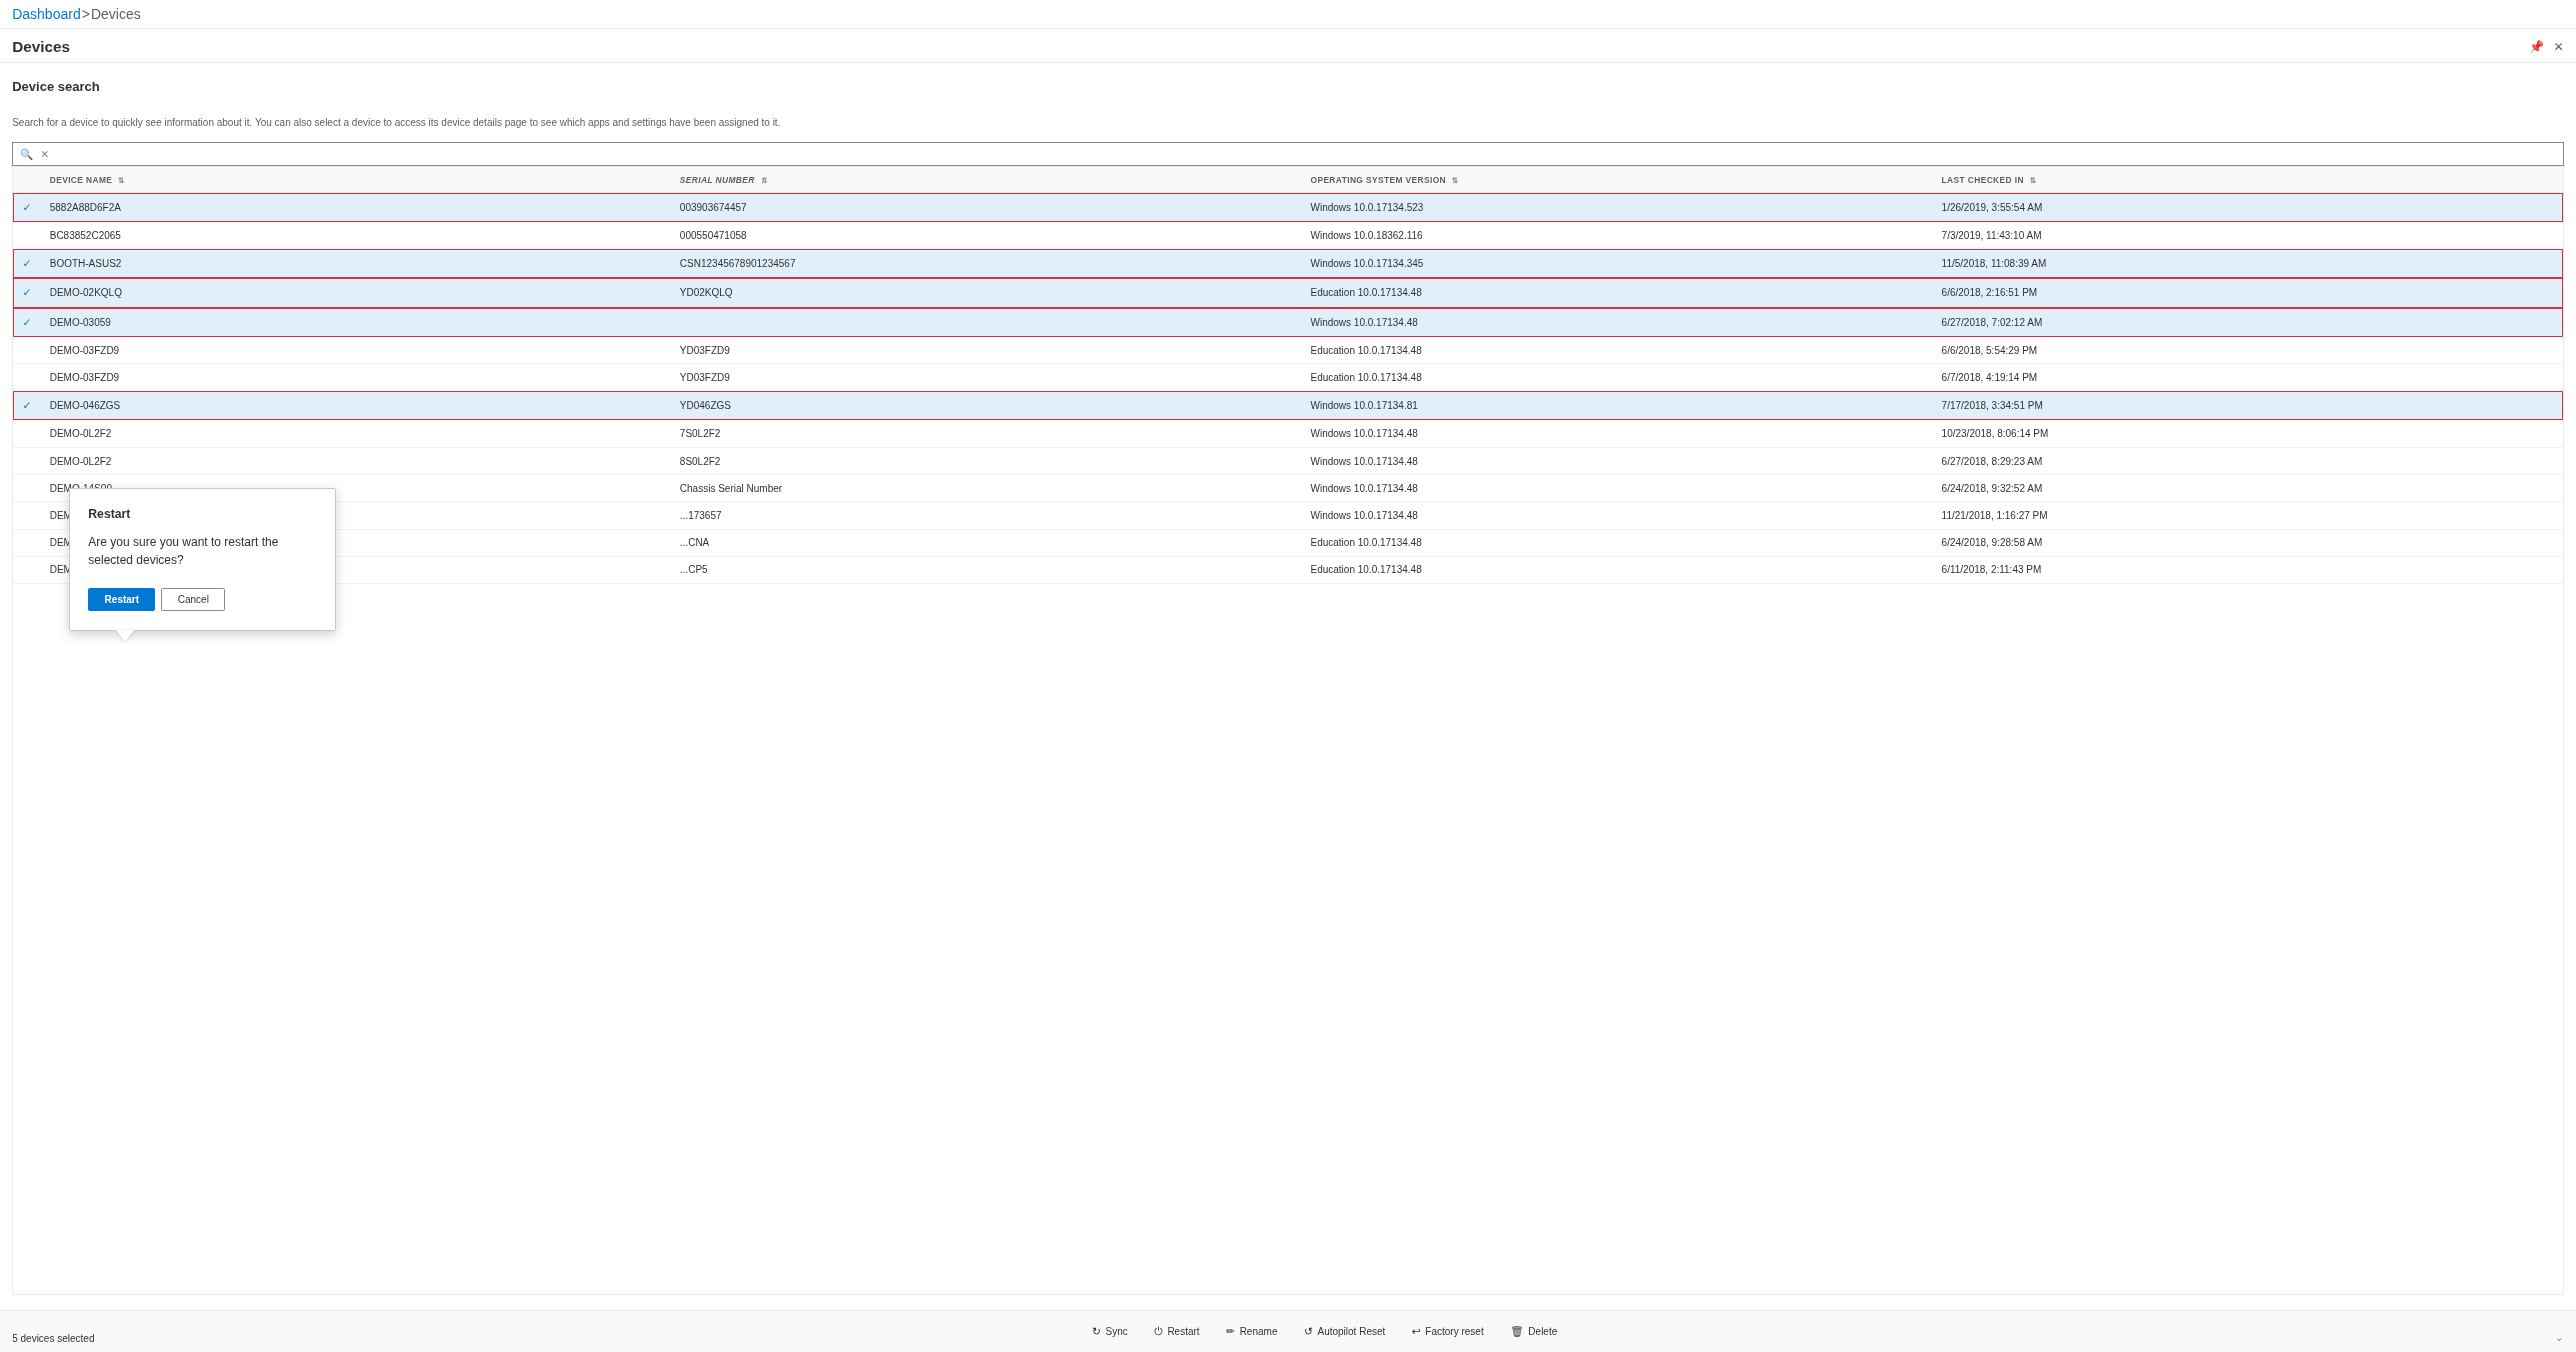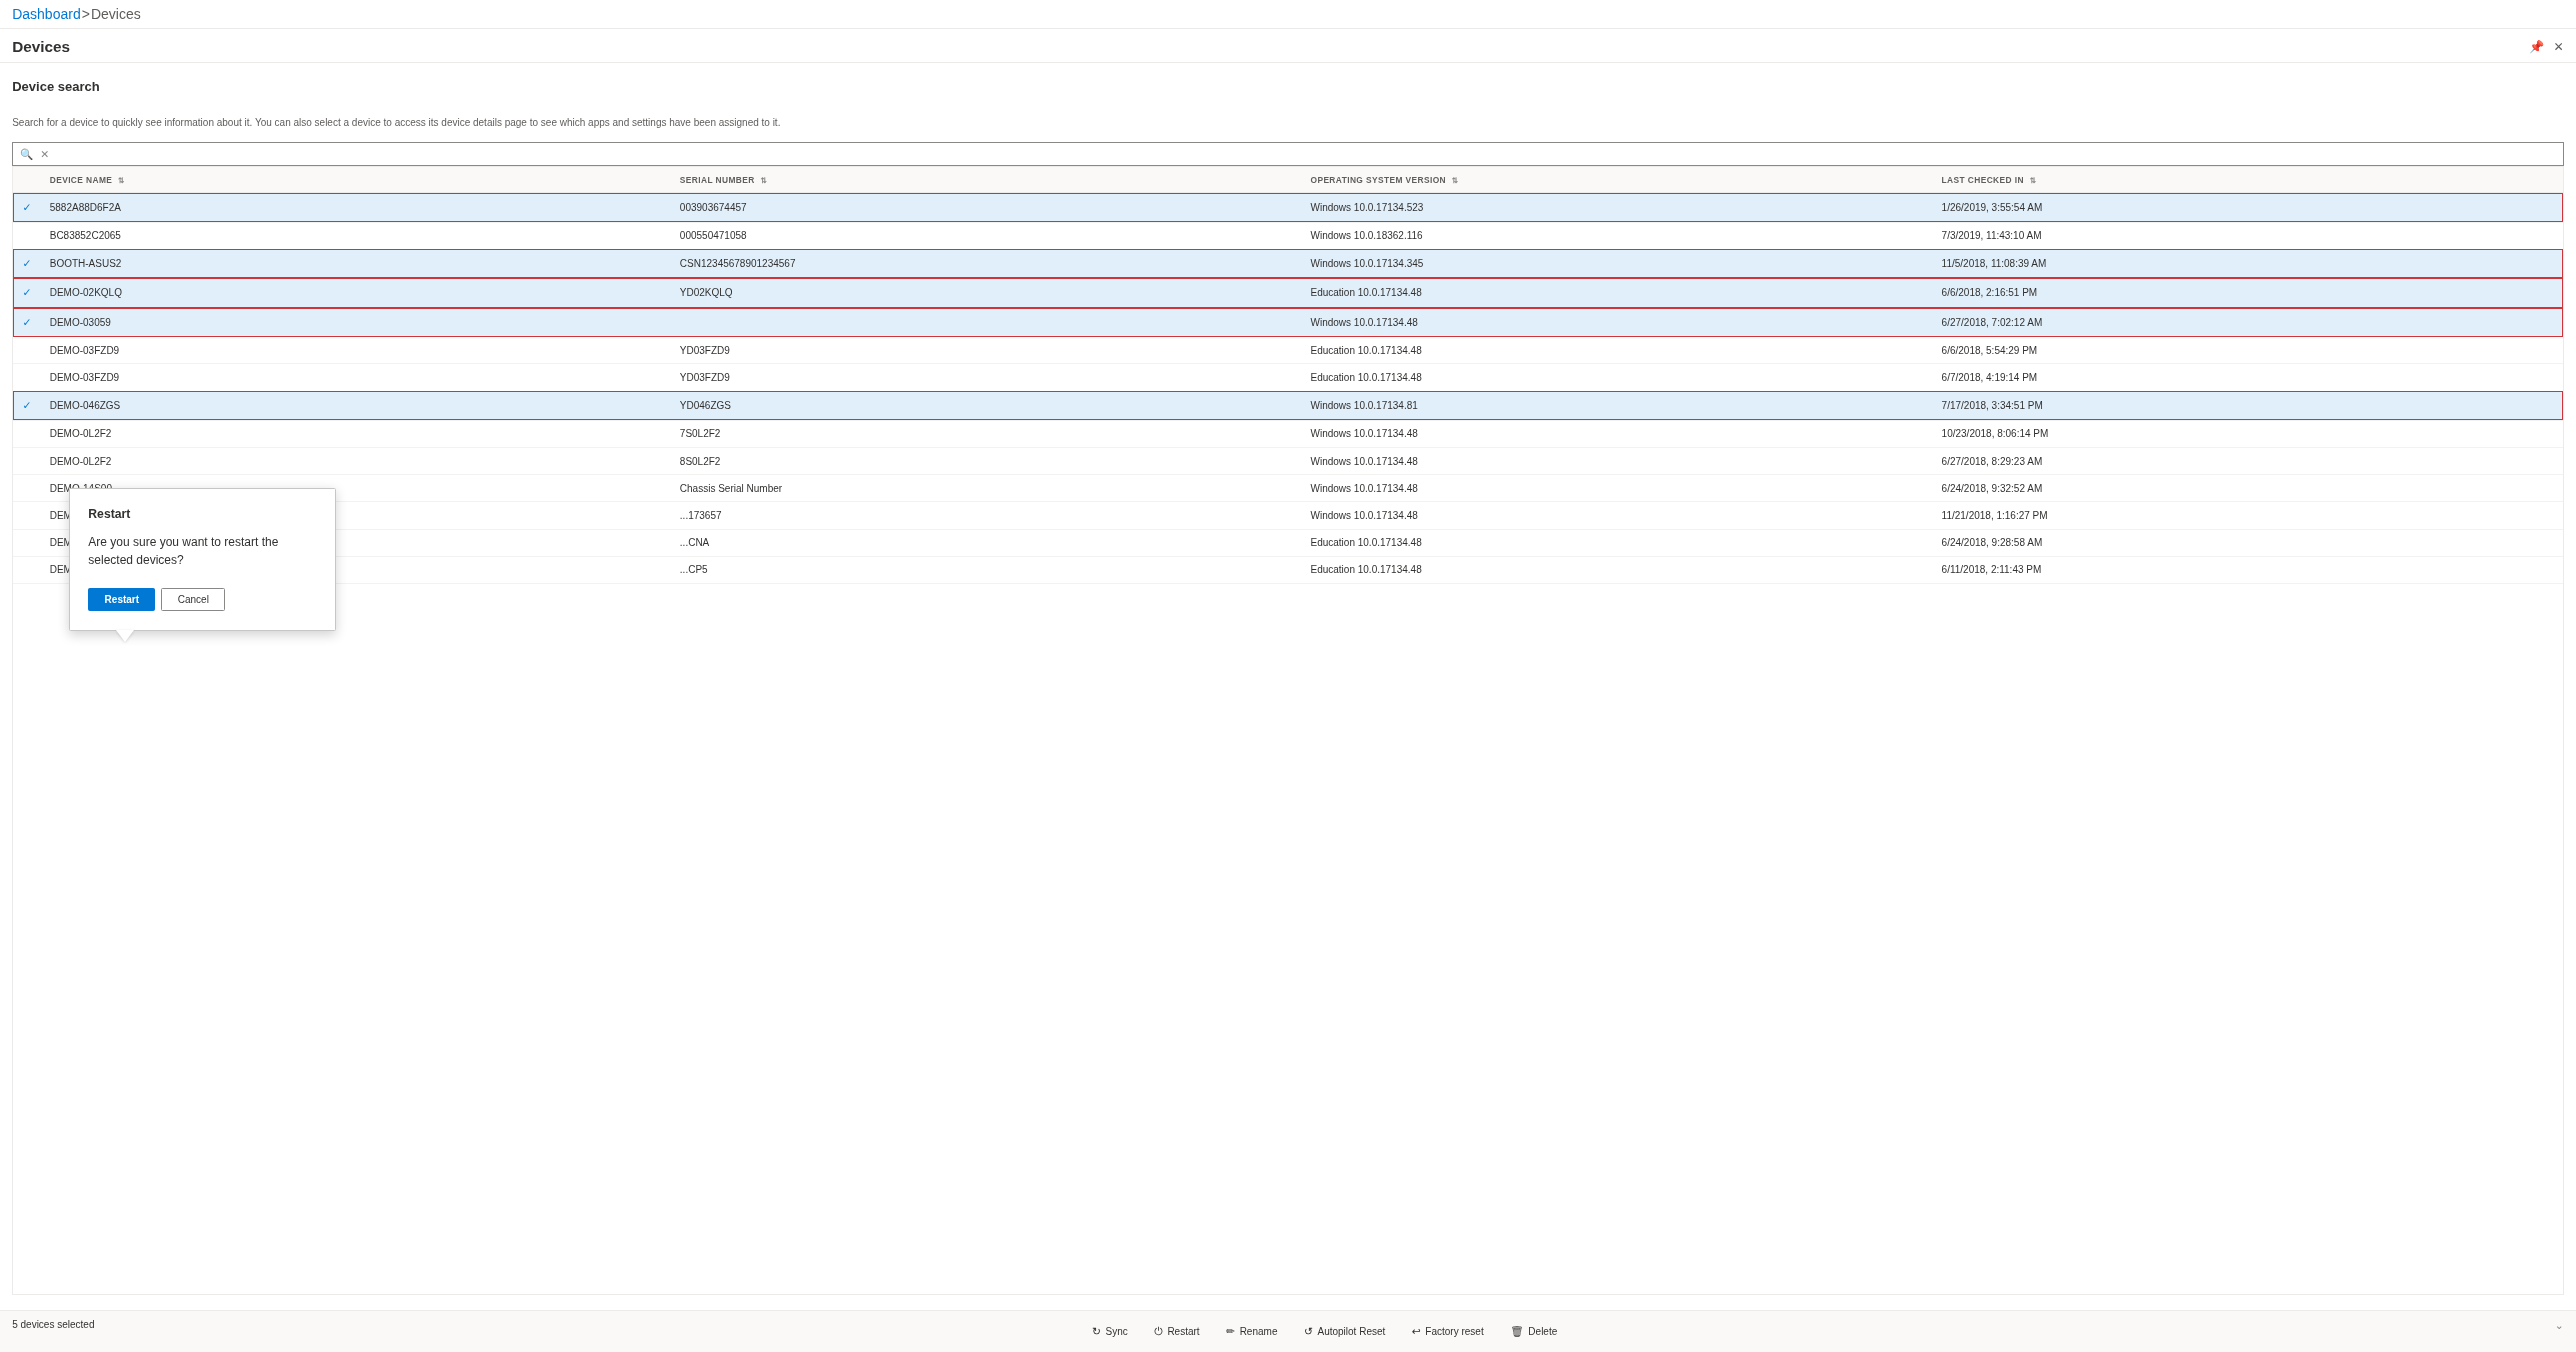--- a/index.html
+++ b/index.html
@@ -29,25 +29,25 @@
     .table { width: 100%; border-collapse: collapse; }
     .table thead tr { border-bottom: 1.5px solid #edebe9; }
     .table thead th { padding: 7.6px 9.2px; text-align: left; font-size: 8.4px; font-weight: 600; color: #605e5c; text-transform: uppercase; letter-spacing: 0.4px; background: #faf9f8; white-space: nowrap; margin-top: 20px; }
     .table tbody tr { border-bottom: 0.8px solid #f3f2f1; cursor: pointer; }
     .table tbody tr.selected { background: #e1effa; }
     .table tbody tr.highlighted { outline: 1.5px solid #d13438; outline-offset: -1.5px; background: #e1effa; }
     .table tbody td { padding: 7.6px 9.2px; font-size: 10px; color: #323130; vertical-align: middle; }
     .table tbody td.check-cell { width: 27.5px; color: #0078d4; font-size: 10.7px; }
 
     .col-device { width: 25%; }
-    .col-serial { width: 25%; }
+    .col-serial { width: 25%; font-style: italic; }
     .col-os { width: 25%; }
     .col-checked { width: 25%; }
 
-    .bottom-bar { background: #faf9f8; border-top: 0.8px solid #edebe9; padding: 7.6px 12.2px; display: flex; align-items: flex-start; justify-content: space-between; }
+    .bottom-bar { background: #faf9f8; border-top: 0.8px solid #edebe9; padding: 7.6px 12.2px; display: flex; align-items: flex-end; justify-content: space-between; }
     .bottom-bar-left { font-size: 10px; color: #323130; }
     .bottom-bar-actions { display: flex; align-items: center; gap: 3.1px; }
     .action-btn { display: flex; align-items: center; gap: 4.6px; padding: 5.3px 10.7px; border: 0.8px solid transparent; background: transparent; font-size: 10px; cursor: pointer; color: #323130; border-radius: 1.5px; }
     .action-btn .btn-icon { font-size: 10.7px; }
 
     
     .modal-overlay { position: fixed; top: 0; left: 0; right: 0; bottom: 0; z-index: 100; }
     .modal { position: absolute; top: 488px; left: 69px; background: #fff; border: 0.8px solid #c8c6c4; box-shadow: 0 3.1px 12.2px rgba(0,0,0,0.18); width: 267px; z-index: 200; padding: 18.3px; border-radius: 1.5px; }
     .modal-title { font-size: 12.2px; font-weight: 600; margin-bottom: 12.2px; color: #323130; }
     .modal-body { font-size: 12px; color: #323130; margin-bottom: 18.3px; line-height: 1.5; }

